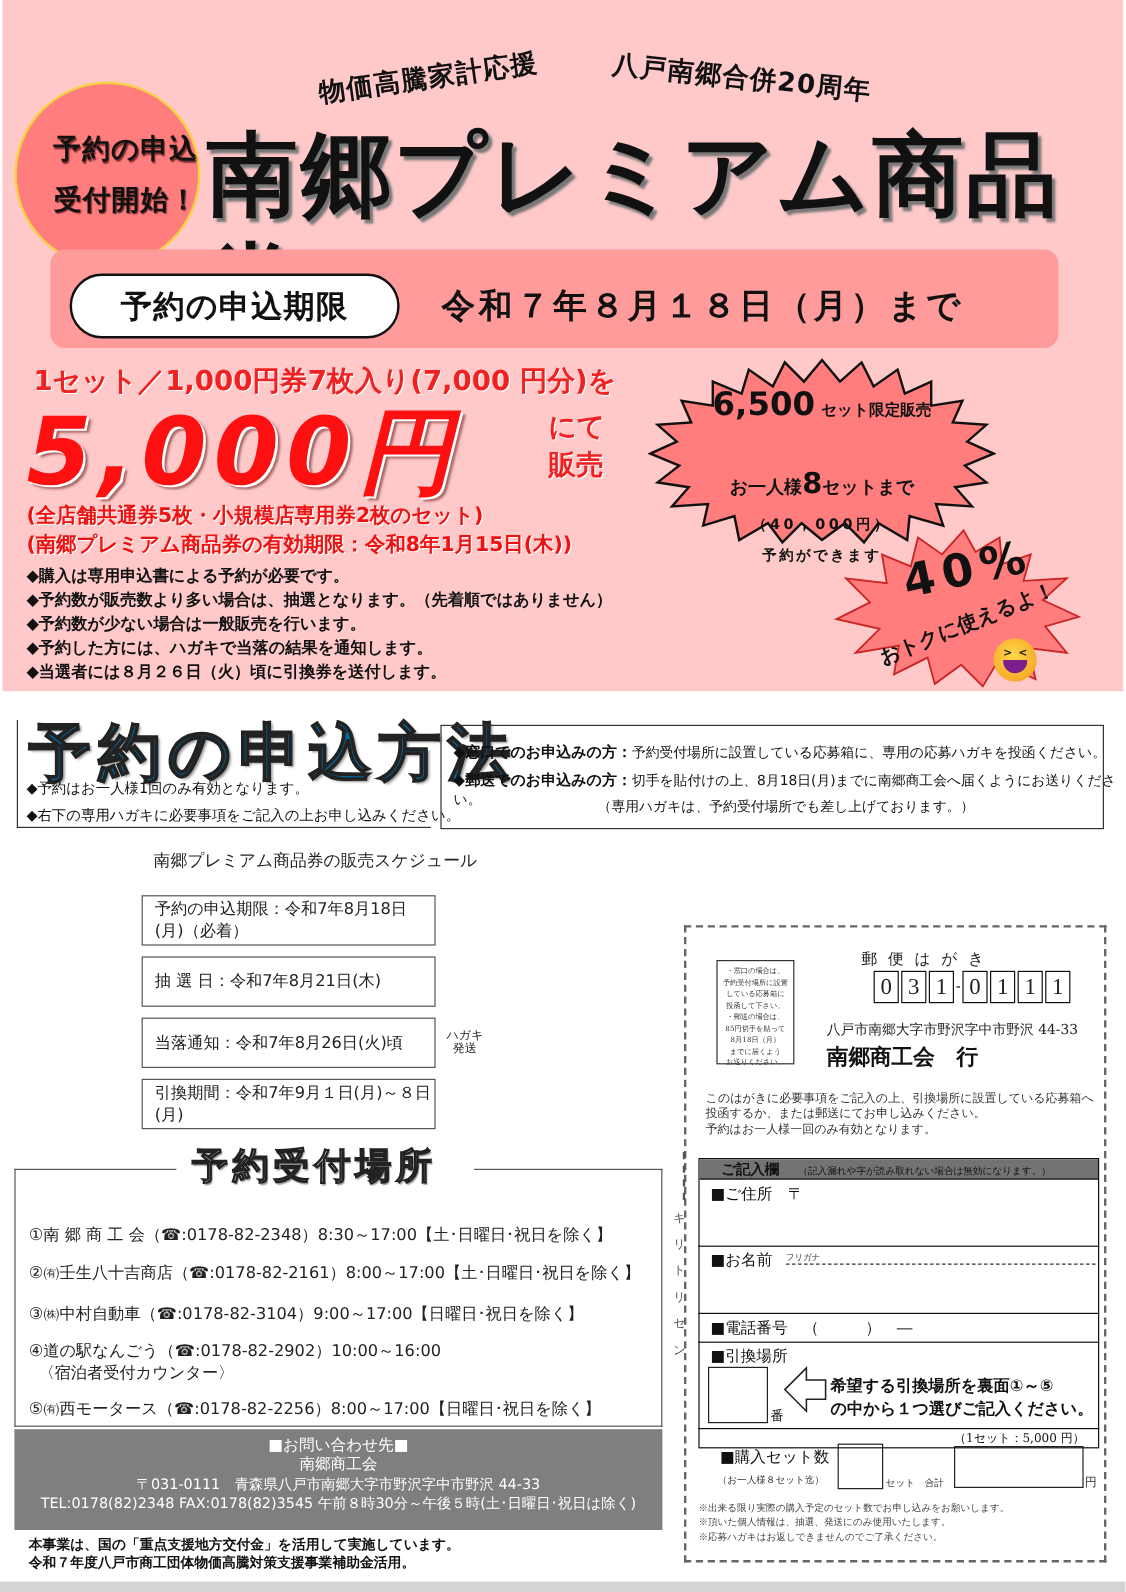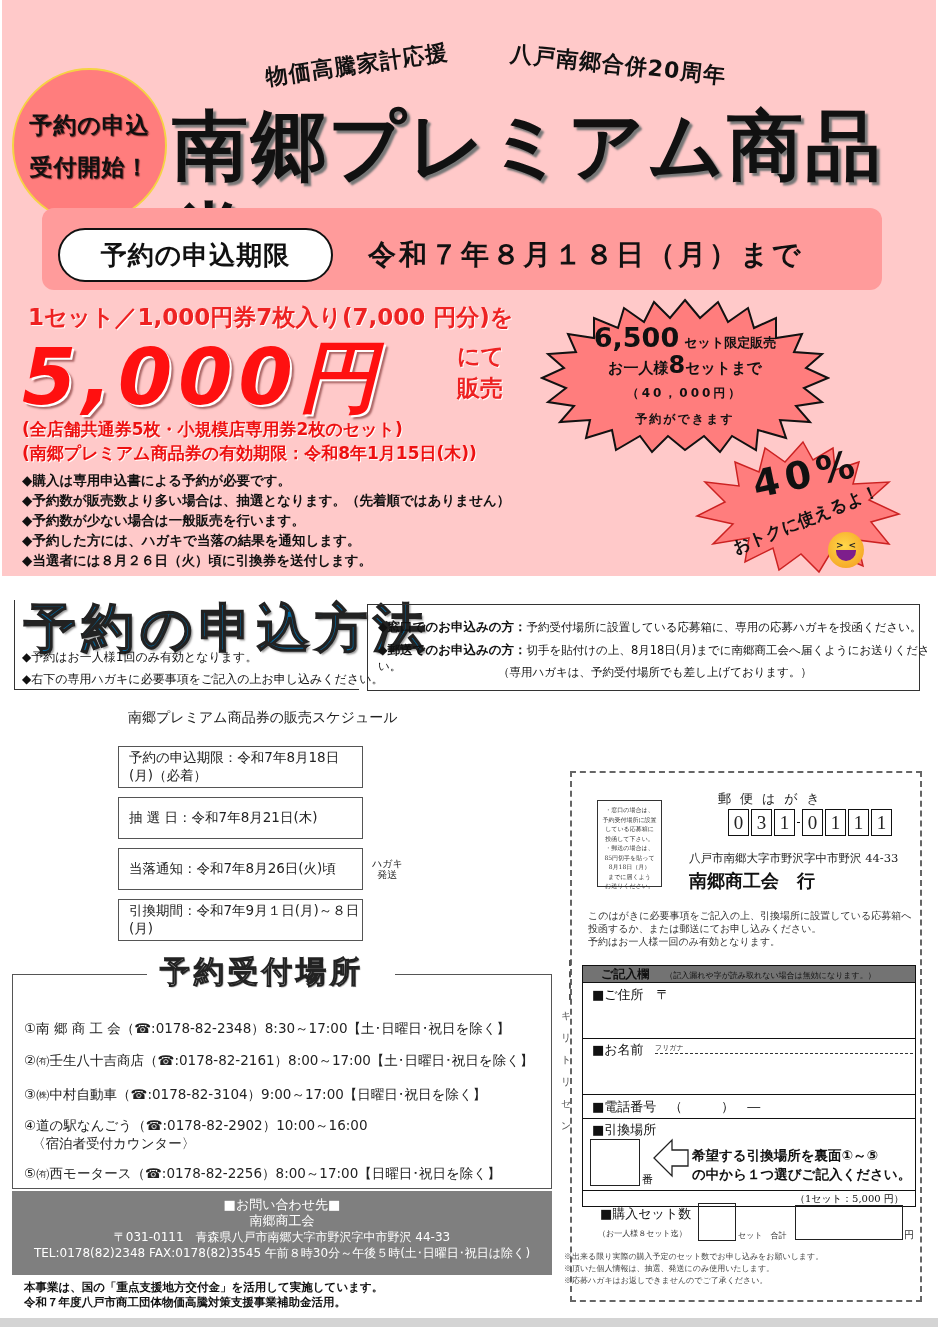--- a/index.html
+++ b/index.html
@@ -2,21 +2,21 @@
 <html><head>
 <meta charset="utf-8">
 <style>
   * { box-sizing: border-box; margin: 0; padding: 0; }
   html, body { width: 938px; height: 1327px; background: #ffffff; overflow: hidden; }
   body { position: relative; font-family: "DejaVu Sans", "Liberation Sans", sans-serif; color: #111; }
   .abs { position: absolute; }
 
   
   .hero { position: absolute; left: 2px; top: 0; width: 934px; height: 576px; background: #ffc9c9; }
-  .badge-circle { position: absolute; left: 12px; top: 68px; width: 155px; height: 155px; border-radius: 50%; background: #ff7d7d; border: 2px solid #f5d343; display: flex; flex-direction: column; align-items: center; justify-content: center; }
+  .badge-circle { position: absolute; left: 12px; top: 68px; width: 155px; height: 155px; border-radius: 50%; background: #ff7d7d; border: 2px solid #f5d343; display: flex; flex-direction: column; align-items: flex-end; justify-content: center; }
   .badge-circle span { font-weight: bold; font-size: 23px; line-height: 42px; color: #111; letter-spacing: 1px; text-shadow: 1px 1px 1px #7a2c2c; }
   .subtitle { position: absolute; top: 50px; font-weight: bold; font-size: 22px; color: #111; letter-spacing: 1px; }
   .sub-left { left: 265px; transform: rotate(-8deg); }
   .sub-right { left: 510px; transform: rotate(6deg); }
   .main-title { position: absolute; left: 172px; top: 100px; font-weight: bold; font-size: 76px; color: #111; letter-spacing: 2px; line-height: 92px; text-shadow: 3px 3px 2px #777; }
 
   .deadline-bar { position: absolute; left: 42px; top: 208px; width: 840px; height: 82px; background: #ff9b9b; border-radius: 12px; }
   .deadline-pill { position: absolute; left: 58px; top: 228px; width: 275px; height: 54px; background: #fff; border: 2px solid #111; border-radius: 27px; display: flex; align-items: center; justify-content: center; font-weight: bold; font-size: 26px; letter-spacing: 1px; }
   .deadline-date { position: absolute; left: 368px; top: 228px; height: 54px; display: flex; align-items: center; font-weight: bold; font-size: 28px; letter-spacing: 3px; color: #111; }
 
@@ -24,21 +24,21 @@
   .price-big { position: absolute; left: 22px; top: 332px; font-weight: bold; font-style: italic; font-size: 78px; color: #ff1010; letter-spacing: 6px; line-height: 90px; text-shadow: 2px 2px 0 #fff, 4px 4px 2px #a66; }
   .price-suffix { position: absolute; left: 457px; top: 340px; font-weight: bold; font-size: 23px; color: #ee2222; line-height: 32px; text-shadow: 1px 1px 0 #fff; }
   .note-red { position: absolute; left: 22px; font-weight: bold; font-size: 17px; color: #ee1111; text-shadow: 1px 1px 0 #fff; letter-spacing: 0px; }
   .bullets { position: absolute; left: 22px; top: 470px; }
   .bullets div { font-weight: bold; font-size: 13.5px; line-height: 20px; color: #111; }
 
   .burst1 { position: absolute; left: 540px; top: 296px; width: 290px; height: 160px; }
   .burst1-text { position: absolute; left: 540px; top: 322px; width: 290px; text-align: center; }
   .burst1-text .big { font-weight: bold; font-size: 27px; }
   .burst1-text .small { font-size: 13px; font-weight: bold; }
-  .burst1-text .line { line-height: 24px; font-weight: bold; font-size: 15px; }
+  .burst1-text .line { line-height: 36px; font-weight: bold; font-size: 15px; margin-top: 32px; }
   .burst1-text .line2 { line-height: 26px; font-size: 12px; font-weight: bold; letter-spacing: 3px; }
   .burst2 { position: absolute; left: 693px; top: 440px; width: 210px; height: 135px; }
   .pct { position: absolute; left: 752px; top: 452px; font-weight: bold; font-size: 38px; letter-spacing: 6px; transform: rotate(-12deg); }
   .otoku { position: absolute; left: 728px; top: 508px; font-weight: bold; font-size: 17px; transform: rotate(-22deg); }
   .emoji { position: absolute; left: 828px; top: 532px; width: 36px; height: 36px; border-radius: 50%; background: radial-gradient(circle at 45% 40%, #ffd84a, #f39a1c); }
   .emoji::after { content: ""; position: absolute; left: 8px; top: 18px; width: 20px; height: 11px; background: #7d1e8c; border-radius: 0 0 10px 10px; }
   .emoji .eyes { position: absolute; left: 8px; top: 8px; font-size: 9px; font-weight: bold; color: #222; letter-spacing: 5px; }
 
   
   .method-title { position: absolute; left: 24px; top: 603px; font-weight: bold; font-size: 52px; color: #0369a1; -webkit-text-stroke: 1.5px #222; letter-spacing: 6px; line-height: 50px; text-shadow: 2px 2px 2px #999; }
@@ -80,21 +80,21 @@
   .form { position: absolute; left: 582px; top: 965px; width: 334px; height: 242px; border: 1px solid #111; }
   .form-head { position: absolute; left: 583px; top: 966px; width: 332px; height: 17px; background: #737373; border-bottom: 1px solid #111; font-size: 11px; line-height: 17px; padding-left: 18px; }
   .form-head b { font-size: 12px; margin-right: 16px; }
   .form-head small { font-family: "DejaVu Serif", serif; font-size: 8px; }
   .form-row-line { position: absolute; left: 582px; width: 334px; border-top: 1px solid #111; }
   .form-label { position: absolute; left: 592px; font-family: "DejaVu Serif", serif; font-size: 13px; color: #111; }
   .furigana { position: absolute; left: 655px; top: 1043px; font-size: 7px; color: #333; width: 258px; border-bottom: 1px dashed #333; }
   .box { position: absolute; border: 1px solid #222; }
   .arrow-text { position: absolute; left: 692px; top: 1146px; font-weight: bold; font-size: 13.5px; line-height: 19px; color: #111; }
   .small-serif { position: absolute; font-family: "DejaVu Serif", serif; font-size: 8px; color: #333; }
-  .notes { position: absolute; left: 564px; top: 1251px; font-family: Liberation Sans, sans-serif; font-size: 8px; line-height: 12px; color: #444; }
+  .notes { position: absolute; left: 582px; top: 1251px; font-family: Liberation Sans, sans-serif; font-size: 8px; line-height: 12px; color: #444; }
 </style>
 </head>
 <body>
 
 <div class="hero"></div>
 <div class="badge-circle">
   <span>予約の申込</span>
   <span>受付開始！</span>
 </div>
 <div class="subtitle sub-left">物価高騰家計応援</div>

